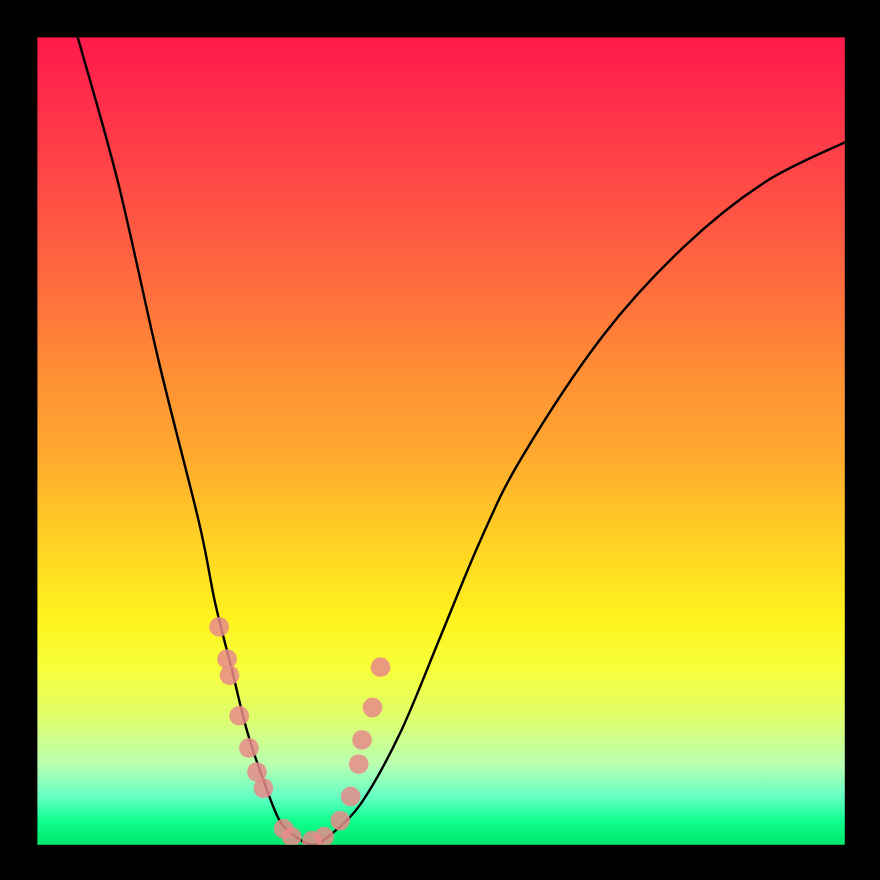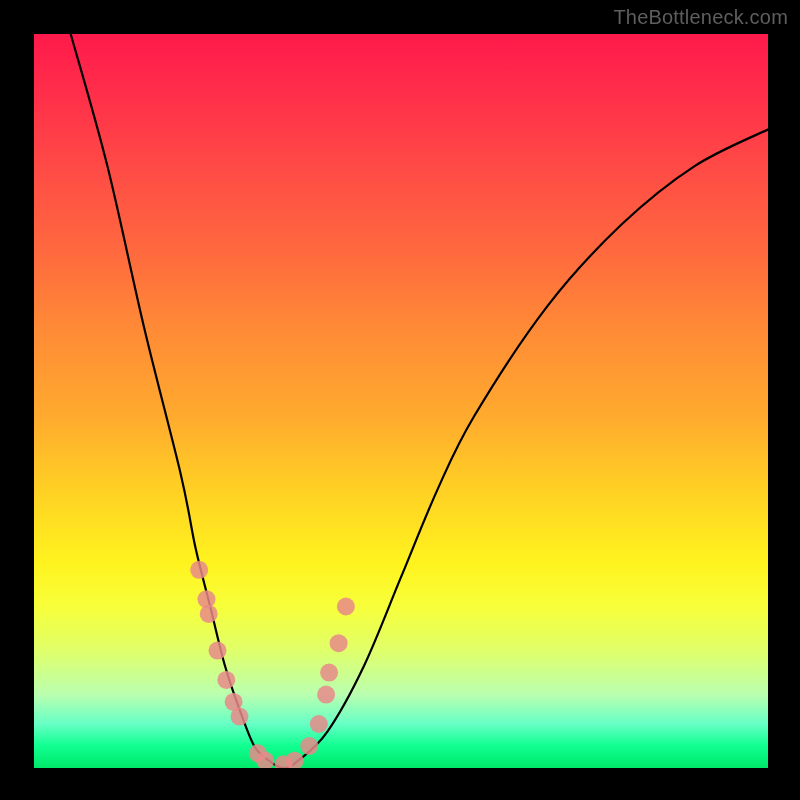--- a/index.html
+++ b/index.html
@@ -67,21 +67,20 @@
   .marker {
     fill: #e78a8a;
     fill-opacity: 0.85;
   }
 </style>
 </head>
 <body>
 
 <div class="frame">
 
-  <div class="watermark">TheBottleneck.com</div>
 
   <div class="plot-area">
 
     <svg class="curve" viewBox="0 0 734 734" preserveAspectRatio="none">
       <path class="main" d="M 36.7 0.0 C 42.8 22.0, 61.2 83.2, 73.4 132.1 C 85.6 181.1, 97.9 242.2, 110.1 293.6 C 122.3 345.0, 138.2 403.7, 146.8 440.4 C 155.4 477.1, 156.6 491.8, 161.5 513.8 C 166.4 535.8, 171.3 552.9, 176.2 572.5 C 181.1 592.1, 185.9 614.1, 190.8 631.2 C 195.7 648.4, 200.6 661.8, 205.5 675.3 C 210.4 688.7, 215.3 703.4, 220.2 712.0 C 225.1 720.5, 230.0 723.0, 234.9 726.7 C 239.8 730.3, 244.7 734.0, 249.6 734.0 C 254.5 734.0, 256.9 732.8, 264.2 726.7 C 271.6 720.5, 282.6 713.2, 293.6 697.3 C 304.6 681.4, 318.1 656.9, 330.3 631.2 C 342.5 605.5, 354.8 572.5, 367.0 543.2 C 379.2 513.8, 391.5 482.0, 403.7 455.1 C 415.9 428.2, 422.1 412.3, 440.4 381.7 C 458.7 351.1, 489.3 303.4, 513.8 271.6 C 538.3 239.8, 562.7 214.1, 587.2 190.8 C 611.7 167.6, 636.1 148.0, 660.6 132.1 C 685.1 116.2, 721.8 101.5, 734.0 95.4"></path>
       <g>
           <circle cx="165.2" cy="535.8" r="9" class="marker"></circle>
           <circle cx="172.5" cy="565.2" r="9" class="marker"></circle>
           <circle cx="174.7" cy="579.9" r="9" class="marker"></circle>
           <circle cx="183.5" cy="616.6" r="9" class="marker"></circle>

